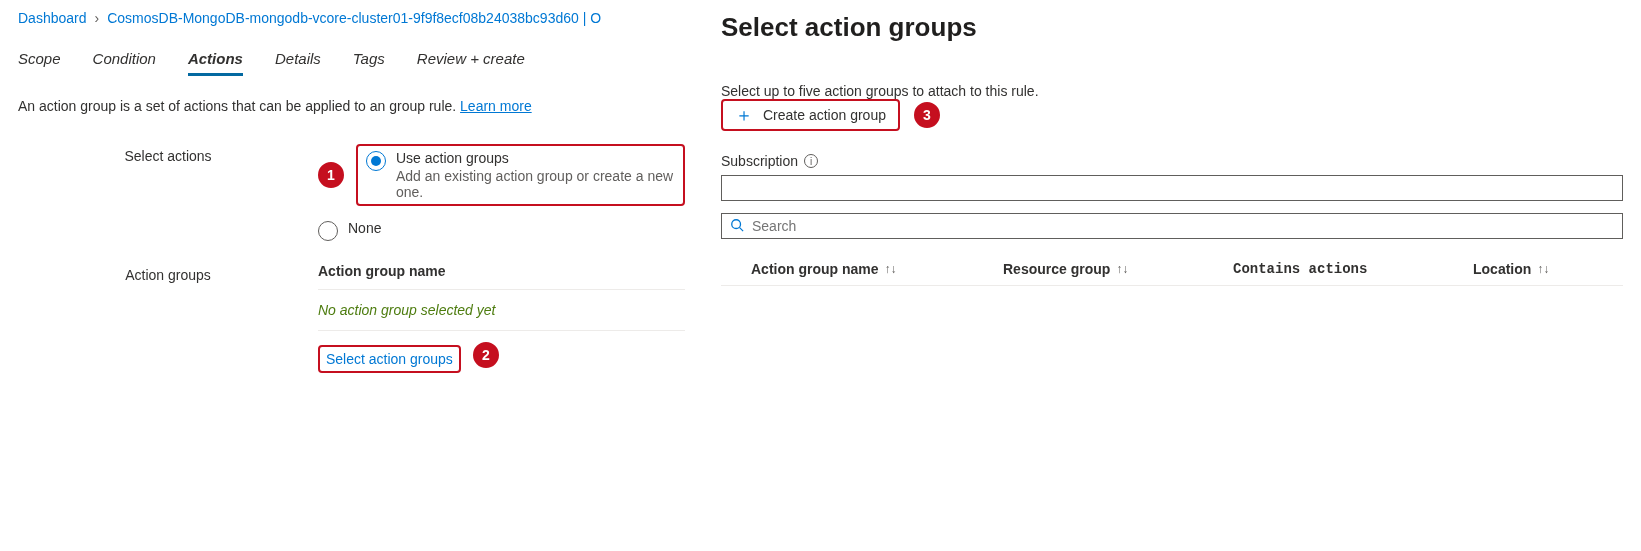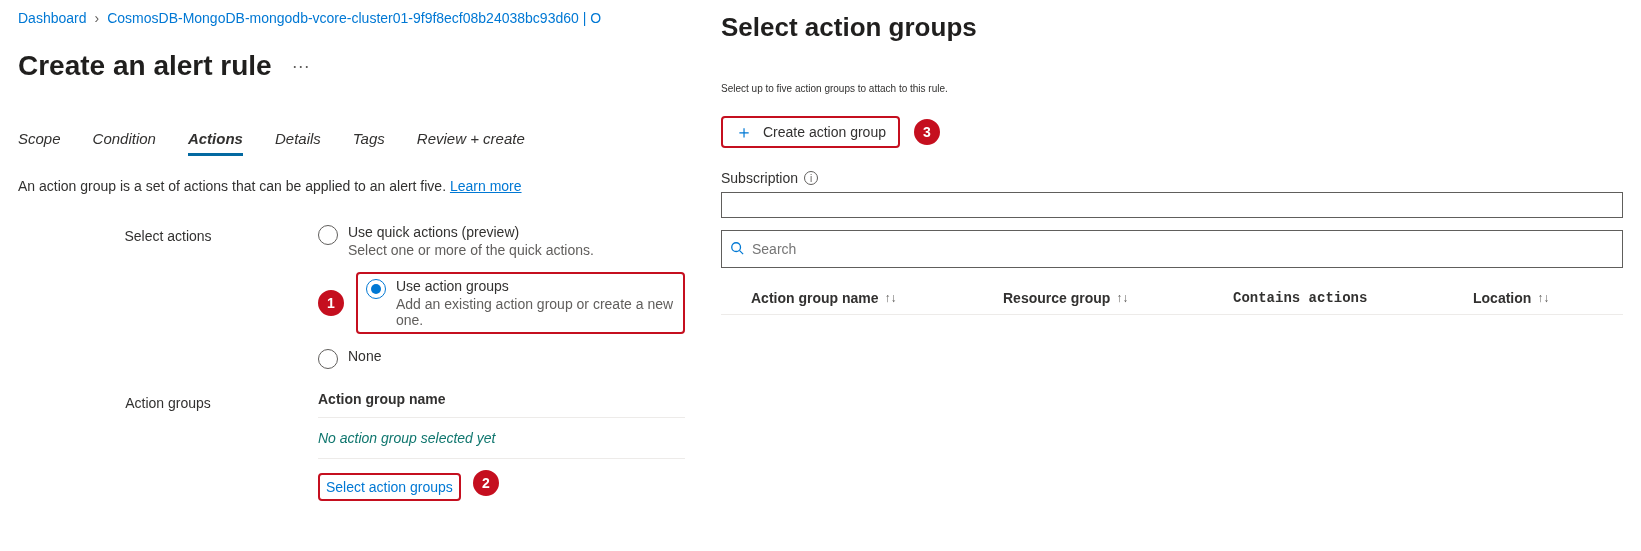--- a/index.html
+++ b/index.html
@@ -93,21 +93,21 @@
     .radio-text .opt-label { font-size: 14px; color: #323130; }
     .radio-text .opt-sub { font-size: 14px; color: #605e5c; margin-top: 2px; }
     
     .ag-section { margin-top: 30px; }
     .ag-header {
       font-size: 14px; font-weight: 600;
       padding-bottom: 10px;
       border-bottom: 1px solid #edebe9;
     }
     .ag-empty {
-      font-size: 14px; font-style: italic; color: #0f766e;
+      font-size: 14px; font-style: italic; color: #4d7c0f;
       padding: 12px 0;
       border-bottom: 1px solid #edebe9;
     }
     .link-btn {
       display: inline-block;
       color: #0078d4;
       font-size: 14px;
       cursor: pointer;
       padding: 4px 6px;
       margin-top: 8px;
@@ -131,21 +131,21 @@
     }
     .callout-wrap { display: flex; align-items: center; gap: 12px; }
     .callout-wrap.reverse { flex-direction: row; }
     
     .panel-title {
       font-size: 26px;
       font-weight: 600;
       color: #201f1e;
       margin-bottom: 40px;
     }
-    .panel-desc { font-size: 10px; margin-bottom: 22px; }
+    .panel-desc { font-size: 14px; }
     .create-ag-wrap { display: flex; align-items: center; gap: 14px; margin-bottom: 22px; }
     .create-ag-btn {
       display: flex; align-items: center; gap: 10px;
       padding: 5px 12px;
       font-size: 14px;
       color: #323130;
       cursor: pointer;
       background: #fff;
     }
     .plus-icon { color: #0078d4; font-size: 18px; font-weight: 400; line-height: 1; }
@@ -162,21 +162,21 @@
       font-size: 14px;
       height: 26px;
       margin-bottom: 12px;
       font-family: inherit;
     }
     .search-box {
       width: 100%;
       border: 1px solid #605e5c;
       display: flex; align-items: center;
       padding: 10px 8px;
-      height: 38px;
+      height: 26px;
       margin-bottom: 14px;
     }
     .search-icon { color: #0078d4; font-size: 14px; margin-right: 8px; }
     .search-box input {
       border: none; outline: none; flex: 1;
       font-size: 14px; font-family: inherit;
       color: #605e5c;
     }
     .table-head {
       display: flex;
@@ -197,51 +197,40 @@
 <body>
 
 <div class="left-panel">
 
   <div class="breadcrumb">
     <a>Dashboard</a>
     <span class="sep">›</span>
     <a>CosmosDB-MongoDB-mongodb-vcore-cluster01-9f9f8ecf08b24038bc93d60 | O</a>
   </div>
 
-  <div class="page-title">
-    <h1>Create an alert rule</h1>
-    <span class="ellipsis">···</span>
-  </div>
 
   <div class="tabs">
     <div class="tab">Scope</div>
     <div class="tab">Condition</div>
     <div class="tab active">Actions</div>
     <div class="tab">Details</div>
     <div class="tab">Tags</div>
     <div class="tab">Review + create</div>
   </div>
 
   <p class="desc">
-    <span>An action group is a set of actions that can be applied to an alert five.</span>
+    <span>An action group is a set of actions that can be applied to an group rule.</span>
     <a>Learn more</a>
   </p>
 
   <div class="form-row">
     <div class="form-label">Select actions</div>
     <div class="form-content">
       <div class="radio-group">
 
-        <div class="radio-option">
-          <div class="radio-circle"></div>
-          <div class="radio-text">
-            <div class="opt-label">Use quick actions (preview)</div>
-            <div class="opt-sub">Select one or more of the quick actions.</div>
-          </div>
-        </div>
 
         <div class="callout-wrap">
           <div class="callout-num">1</div>
           <div class="callout-box" style="padding:4px 8px;">
             <div class="radio-option">
               <div class="radio-circle selected"></div>
               <div class="radio-text">
                 <div class="opt-label">Use action groups</div>
                 <div class="opt-sub">Add an existing action group or create a new one.</div>
               </div>

